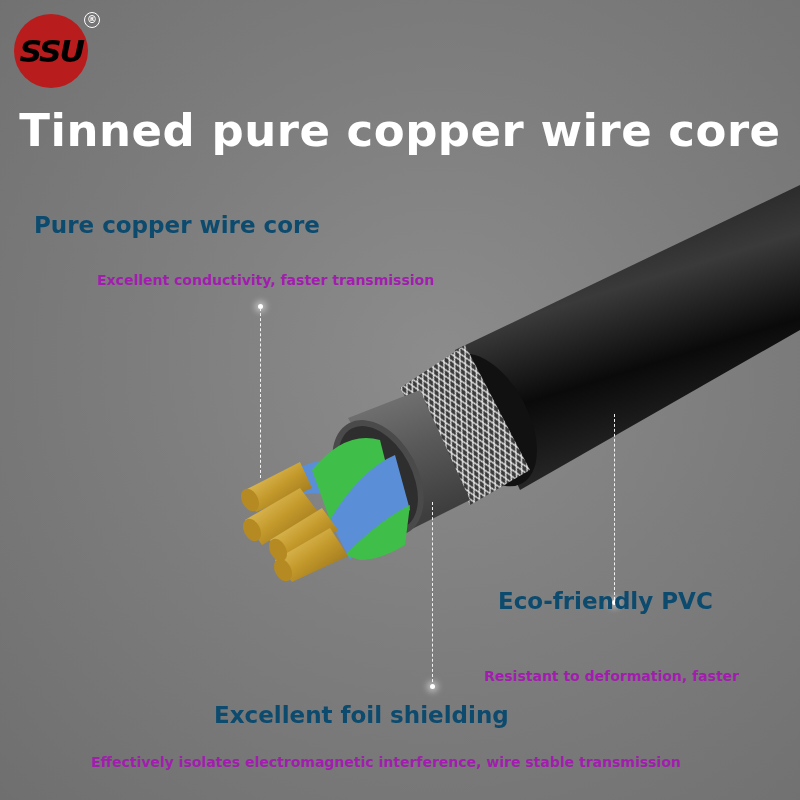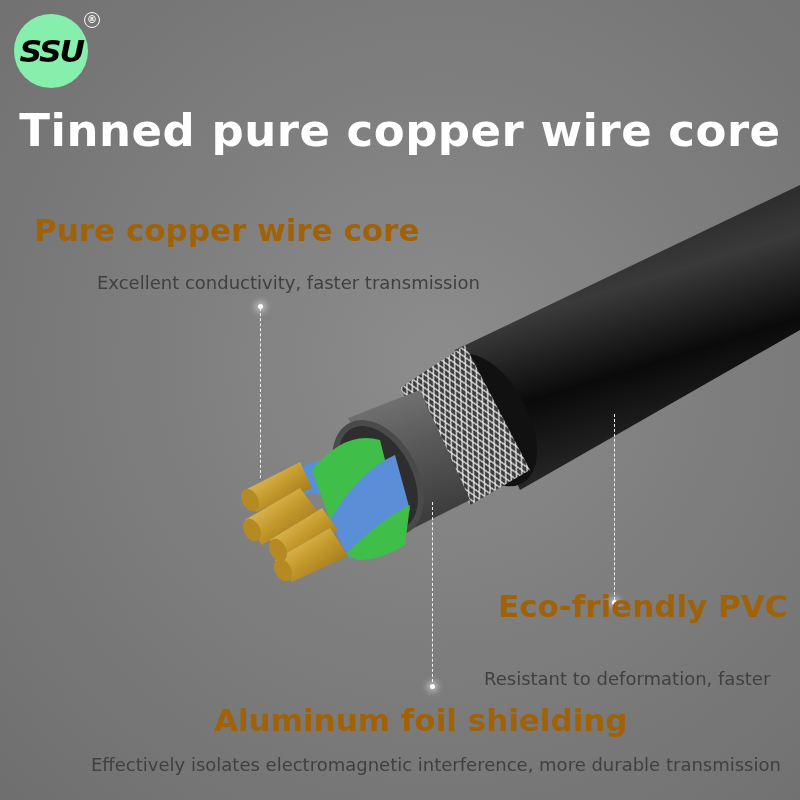--- a/index.html
+++ b/index.html
@@ -3,39 +3,39 @@
   <meta charset="utf-8">
   <style>
     html, body { margin:0; padding:0; }
     body {
       width:800px; height:800px; overflow:hidden; position:relative;
       background: radial-gradient(ellipse at 55% 45%, #8c8c8c 0%, #7e7e7e 45%, #6f6f6f 100%);
       font-family: "DejaVu Sans", "Liberation Sans", sans-serif;
     }
     .logo {
       position:absolute; left:14px; top:14px; width:74px; height:74px; border-radius:50%;
-      background:#86efac; display:flex; align-items:center; justify-content:center;
+      background:#b91c1c; display:flex; align-items:center; justify-content:center;
     }
     .logo-text {
       font-family:"DejaVu Sans", sans-serif; font-weight:bold; font-style:italic;
       font-size:30px; letter-spacing:-2px; color:#000; transform:scaleX(1.05);
     }
     .reg {
       position:absolute; left:84px; top:12px; width:14px; height:14px; border:1.5px solid #fff;
       border-radius:50%; color:#fff; font-size:10px; line-height:14px; text-align:center; font-weight:bold;
     }
     .title {
       position:absolute; left:0; width:800px; top:104px; text-align:center;
       color:#fff; font-weight:bold; font-size:45px; letter-spacing:0.5px;
     }
     .head {
-      position:absolute; color:#a16207; font-weight:bold; font-size:31px;
+      position:absolute; color:#0c4a6e; font-weight:bold; font-size:23px;
     }
     .sub {
-      position:absolute; color:#404040; font-weight:normal; font-size:18px;
+      position:absolute; color:#a21caf; font-weight:bold; font-size:14px;
     }
     .dash {
       position:absolute; width:0; border-left:1.5px dashed #f2f2f2;
     }
     .dot {
       position:absolute; width:5px; height:5px; border-radius:50%; background:#fff;
       box-shadow:0 0 6px 3px rgba(255,255,255,0.5);
     }
     svg.cable { position:absolute; left:0; top:0; }
   </style>
@@ -104,14 +104,14 @@
 <div class="dot" style="left:258px; top:304px;"></div>
 <div class="dash" style="left:260px; top:308px; height:170px;"></div>
 
 <div class="dash" style="left:614px; top:414px; height:186px;"></div>
 <div class="dot" style="left:612px; top:600px;"></div>
 <div class="head" style="left:498px; top:588px;">Eco-friendly PVC</div>
 <div class="sub" style="left:484px; top:668px;">Resistant to deformation, faster</div>
 
 <div class="dash" style="left:432px; top:502px; height:180px;"></div>
 <div class="dot" style="left:430px; top:684px;"></div>
-<div class="head" style="left:214px; top:702px;">Aluminum foil shielding</div>
-<div class="sub" style="left:91px; top:754px;">Effectively isolates electromagnetic interference, more durable transmission</div>
+<div class="head" style="left:214px; top:702px;">Excellent foil shielding</div>
+<div class="sub" style="left:91px; top:754px;">Effectively isolates electromagnetic interference, wire stable transmission</div>
 
 </body></html>

